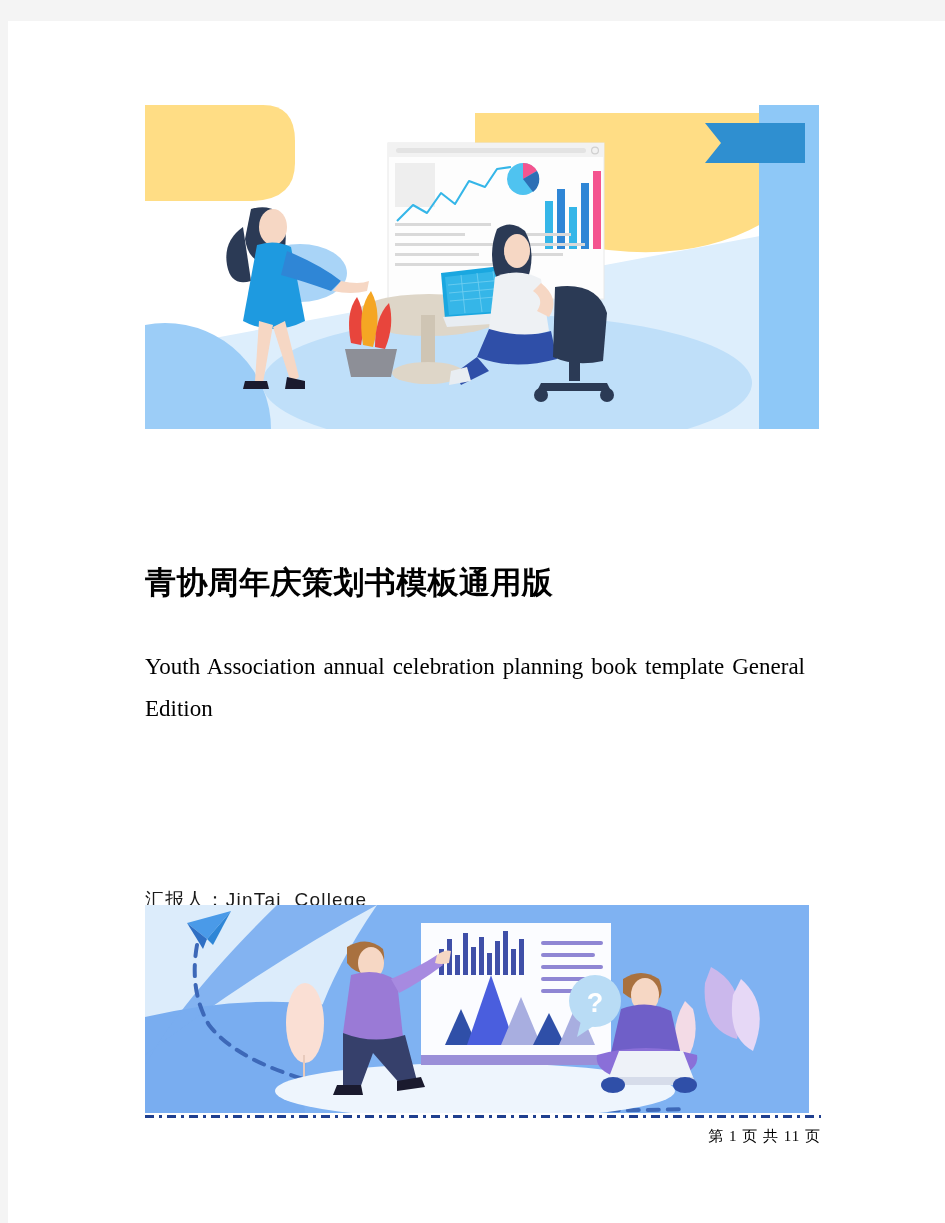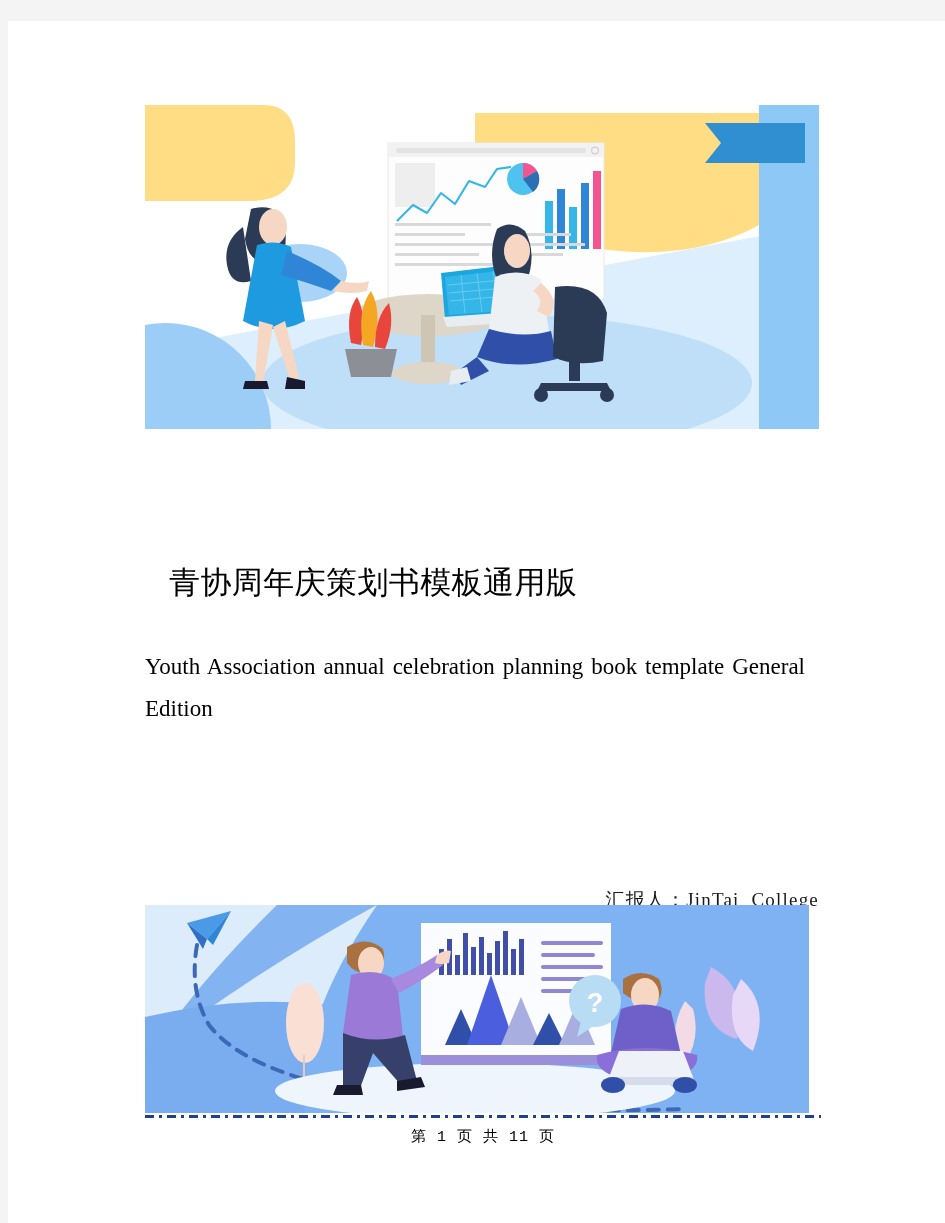--- a/index.html
+++ b/index.html
@@ -60,48 +60,47 @@
   }
   .illus svg { display: block; width: 100%; height: 100%; }
 
   
   #doc-title {
     position: absolute;
     left: 0;
     top: 521px;
     width: 674px;
     font-family: "Liberation Sans", "DejaVu Sans", sans-serif;
-    font-weight: normal;
+    font-weight: bold;
     font-size: 31px;
     line-height: 40px;
     color: #000000;
     letter-spacing: 0.4px;
     white-space: nowrap;
-    margin-left: 24px;
   }
   #doc-subtitle {
     position: absolute;
     left: 0;
     top: 602px;
     width: 660px;
     font-family: "Liberation Serif", "DejaVu Serif", serif;
     font-size: 23px;
     line-height: 42px;
     color: #000000;
     text-align: justify;
     text-align-last: left;
     word-spacing: 1px;
   }
   #presenter-line {
     position: absolute;
     left: 0;
     top: 866px;
     width: 674px;
-    text-align: right;
-    font-family: Liberation Serif, serif;
+    text-align: left;
+    font-family: Liberation Sans, sans-serif;
     font-size: 19px;
     letter-spacing: 1.2px;
     color: #1a1a1a;
     white-space: pre;
   }
 
   
   #page-footer {
     position: absolute;
     left: 137px;
@@ -114,22 +113,22 @@
     background-image: repeating-linear-gradient(
       to right,
       #1f3f8f 0px, #1f3f8f 9px,
       transparent 9px, transparent 14px,
       #1f3f8f 14px, #1f3f8f 17px,
       transparent 17px, transparent 22px
     );
   }
   #footer-text {
     margin-top: 9px;
-    text-align: center;
-    font-family: Liberation Mono, monospace;
+    text-align: right;
+    font-family: Liberation Serif, serif;
     font-size: 15px;
     color: #000000;
     letter-spacing: 1px;
     white-space: pre;
   }
 </style>
 </head>
 <body>
 
 <div id="page-viewport">

